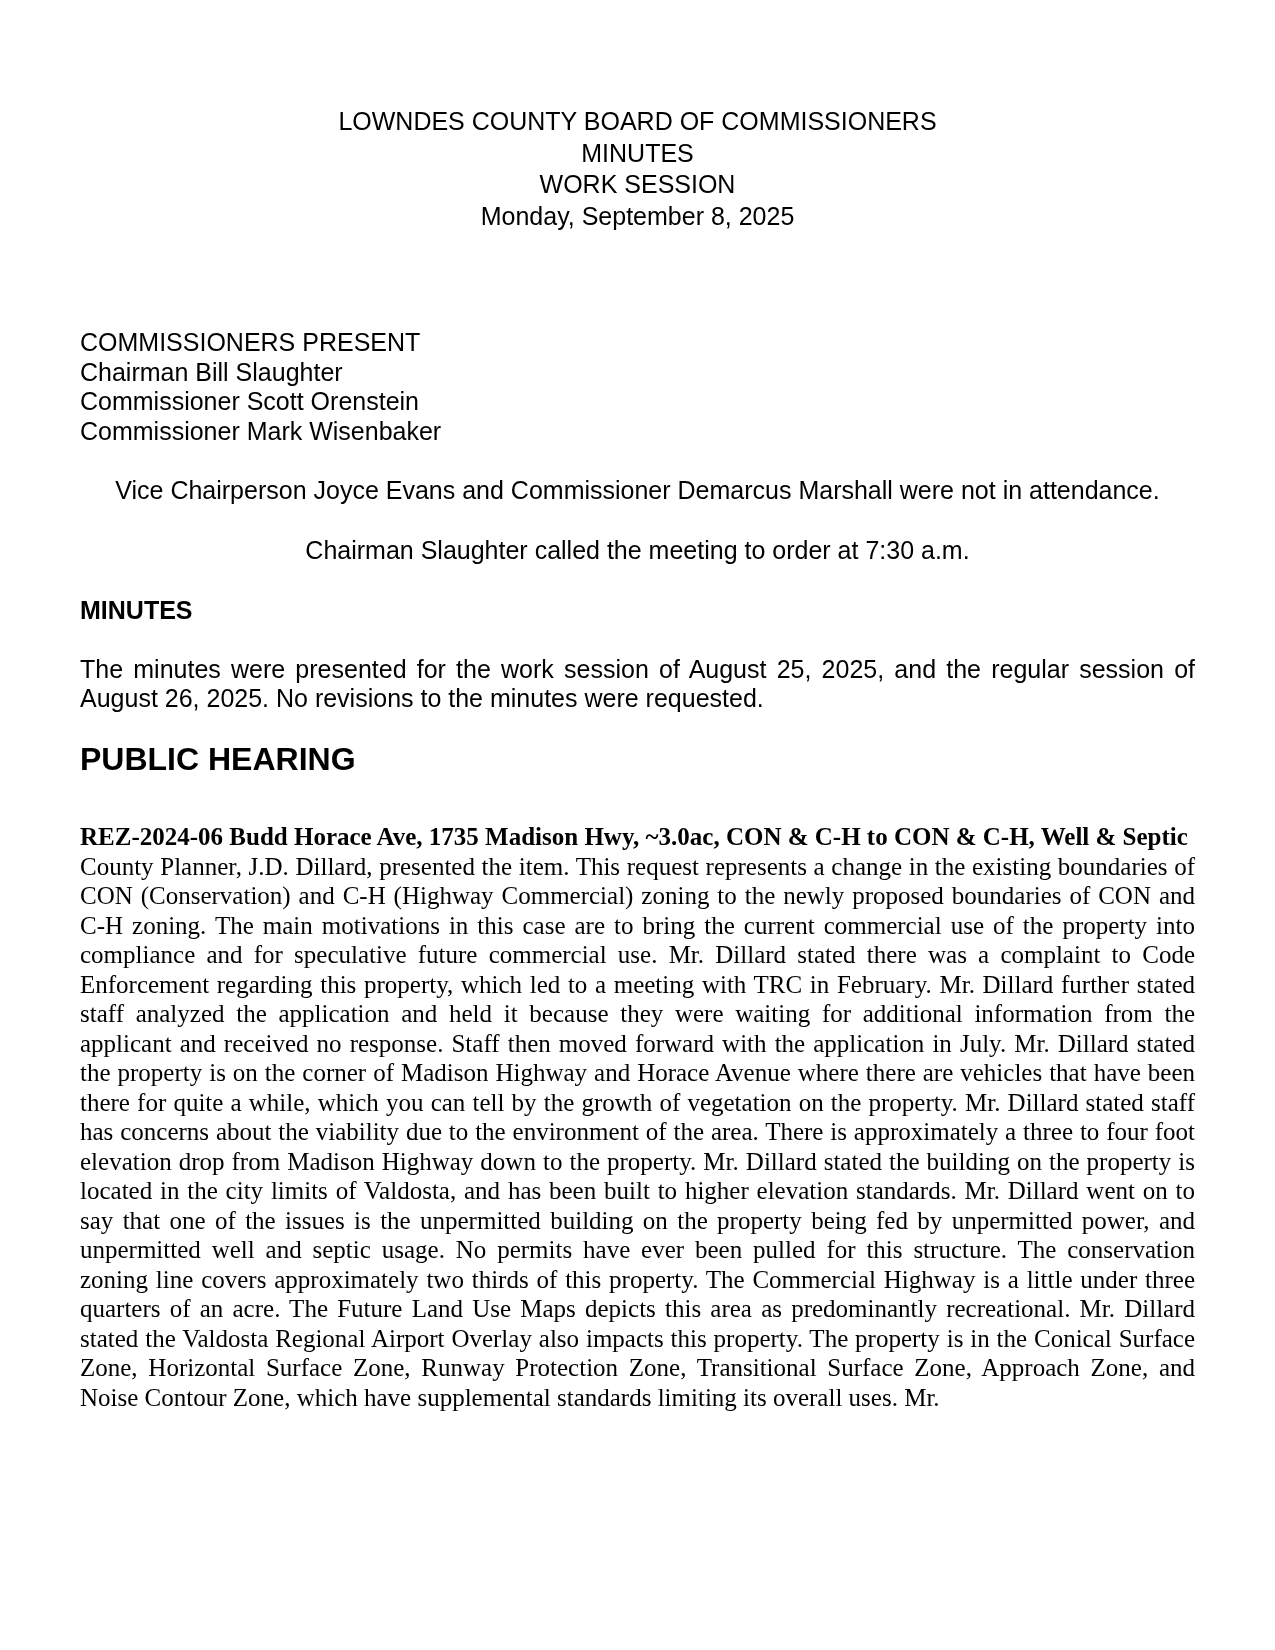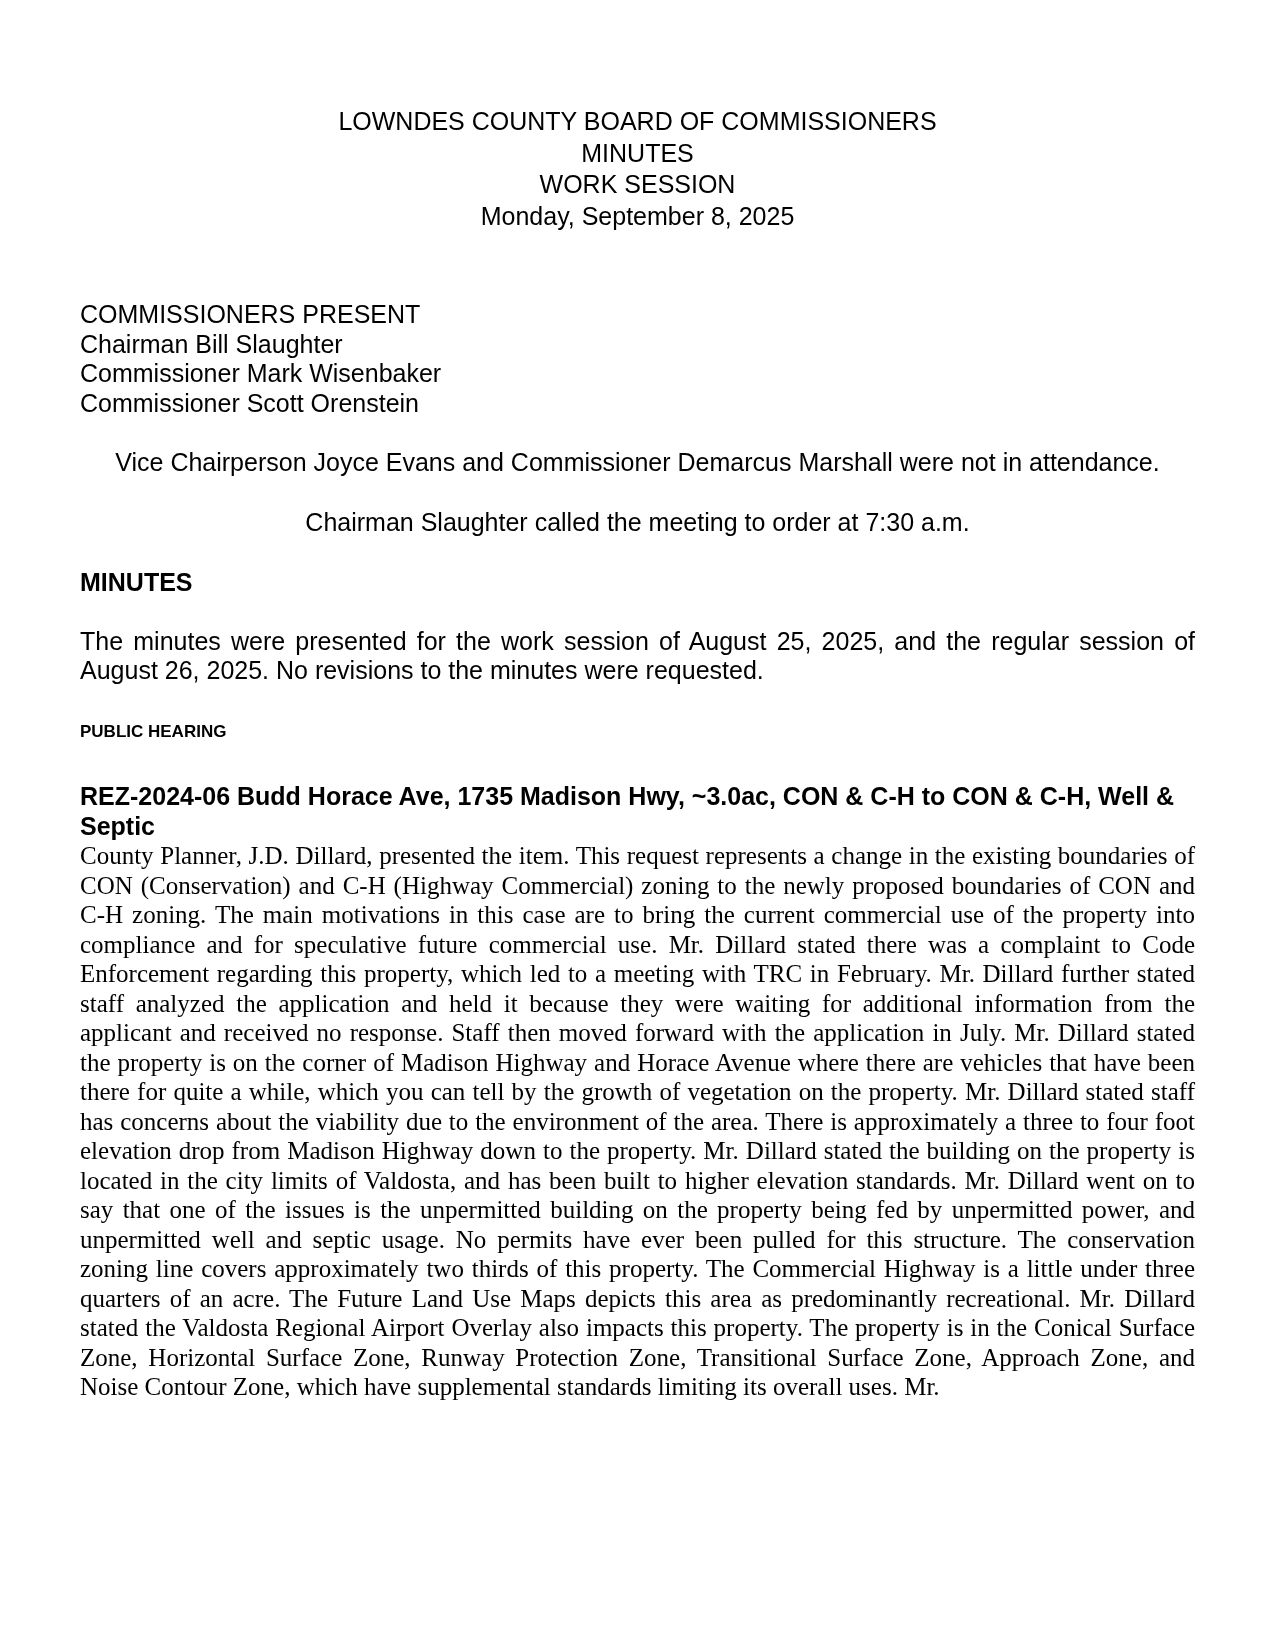--- a/index.html
+++ b/index.html
@@ -20,40 +20,41 @@
   .content {
     padding: 106px 80px 0 80px; 
     font-size: 25px;
     line-height: 29.5px;
   }
   .title-block {
     text-align: center;
     line-height: 31.5px;
   }
   .present-heading {
-    margin-top: 68px;
+    margin-top: 96px;
   }
   .present-list div {
     line-height: 29.5px;
   }
   .note {
     margin-top: 30px;
     text-align: center;
   }
   .section-heading {
     margin-top: 31px;
     font-weight: bold;
   }
   .para {
     margin-top: 29px;
     text-align: justify;
   }
   .item-title {
-    margin-top: 36px;
+    margin-top: 48px;
     font-weight: bold;
+    font-family: Liberation Serif, serif;
   }
   .item-body {
     margin-top: 0;
     text-align: justify;
     font-family: Liberation Serif, serif;
   }
 </style>
 </head>
 <body>
 
@@ -64,32 +65,32 @@
       <div>LOWNDES COUNTY BOARD OF COMMISSIONERS</div>
       <div>MINUTES</div>
       <div>WORK SESSION</div>
       <div>Monday, September 8, 2025</div>
     </div>
 
     <div class="present-heading">COMMISSIONERS PRESENT</div>
 
     <div class="present-list">
       <div>Chairman Bill Slaughter</div>
+      <div>Commissioner Scott Orenstein</div>
       <div>Commissioner Mark Wisenbaker</div>
-      <div>Commissioner Scott Orenstein</div>
     </div>
 
     <p class="note">Vice Chairperson Joyce Evans and Commissioner Demarcus Marshall were not in attendance.</p>
 
     <p class="note">Chairman Slaughter called the meeting to order at 7:30 a.m.</p>
 
     <h2 class="section-heading" style="font-size:25px;">MINUTES</h2>
 
     <p class="para">The minutes were presented for the work session of August 25, 2025, and the regular session of August 26, 2025. No revisions to the minutes were requested.</p>
 
-    <h2 class="section-heading" style="font-size:17px;">PUBLIC HEARING</h2>
+    <h2 class="section-heading" style="font-size:32px;">PUBLIC HEARING</h2>
 
     <p class="item-title">REZ-2024-06 Budd Horace Ave, 1735 Madison Hwy, ~3.0ac, CON &amp; C-H to CON &amp; C-H, Well &amp; Septic</p>
 
     <p class="item-body">County Planner, J.D. Dillard, presented the item. This request represents a change in the existing boundaries of CON (Conservation) and C-H (Highway Commercial) zoning to the newly proposed boundaries of CON and C-H zoning.  The main motivations in this case are to bring the current commercial use of the property into compliance and for speculative future commercial use. Mr. Dillard stated there was a complaint to Code Enforcement regarding this property, which led to a meeting with TRC in February. Mr. Dillard further stated staff analyzed the application and held it because they were waiting for additional information from the applicant and received no response. Staff then moved forward with the application in July. Mr. Dillard stated the property is on the corner of Madison Highway and Horace Avenue where there are vehicles that have been there for quite a while, which you can tell by the growth of vegetation on the property. Mr. Dillard stated staff has concerns about the viability due to the environment of the area.  There is approximately a three to four foot elevation drop from Madison Highway down to the property. Mr. Dillard stated the building on the property is located in the city limits of Valdosta, and has been built to higher elevation standards. Mr. Dillard went on to say that one of the issues is the unpermitted building on the property being fed by unpermitted power, and unpermitted well and septic usage. No permits have ever been pulled for this structure. The conservation zoning line covers approximately two thirds of this property. The Commercial Highway is a little under three quarters of an acre. The Future Land Use Maps depicts this area as predominantly recreational. Mr. Dillard stated the Valdosta Regional Airport Overlay also impacts this property. The property is in the Conical Surface Zone, Horizontal Surface Zone, Runway Protection Zone, Transitional Surface Zone, Approach Zone, and Noise Contour Zone, which have supplemental standards limiting its overall uses. Mr.</p>
 
   </div>
 </div>
 
 </body></html>

